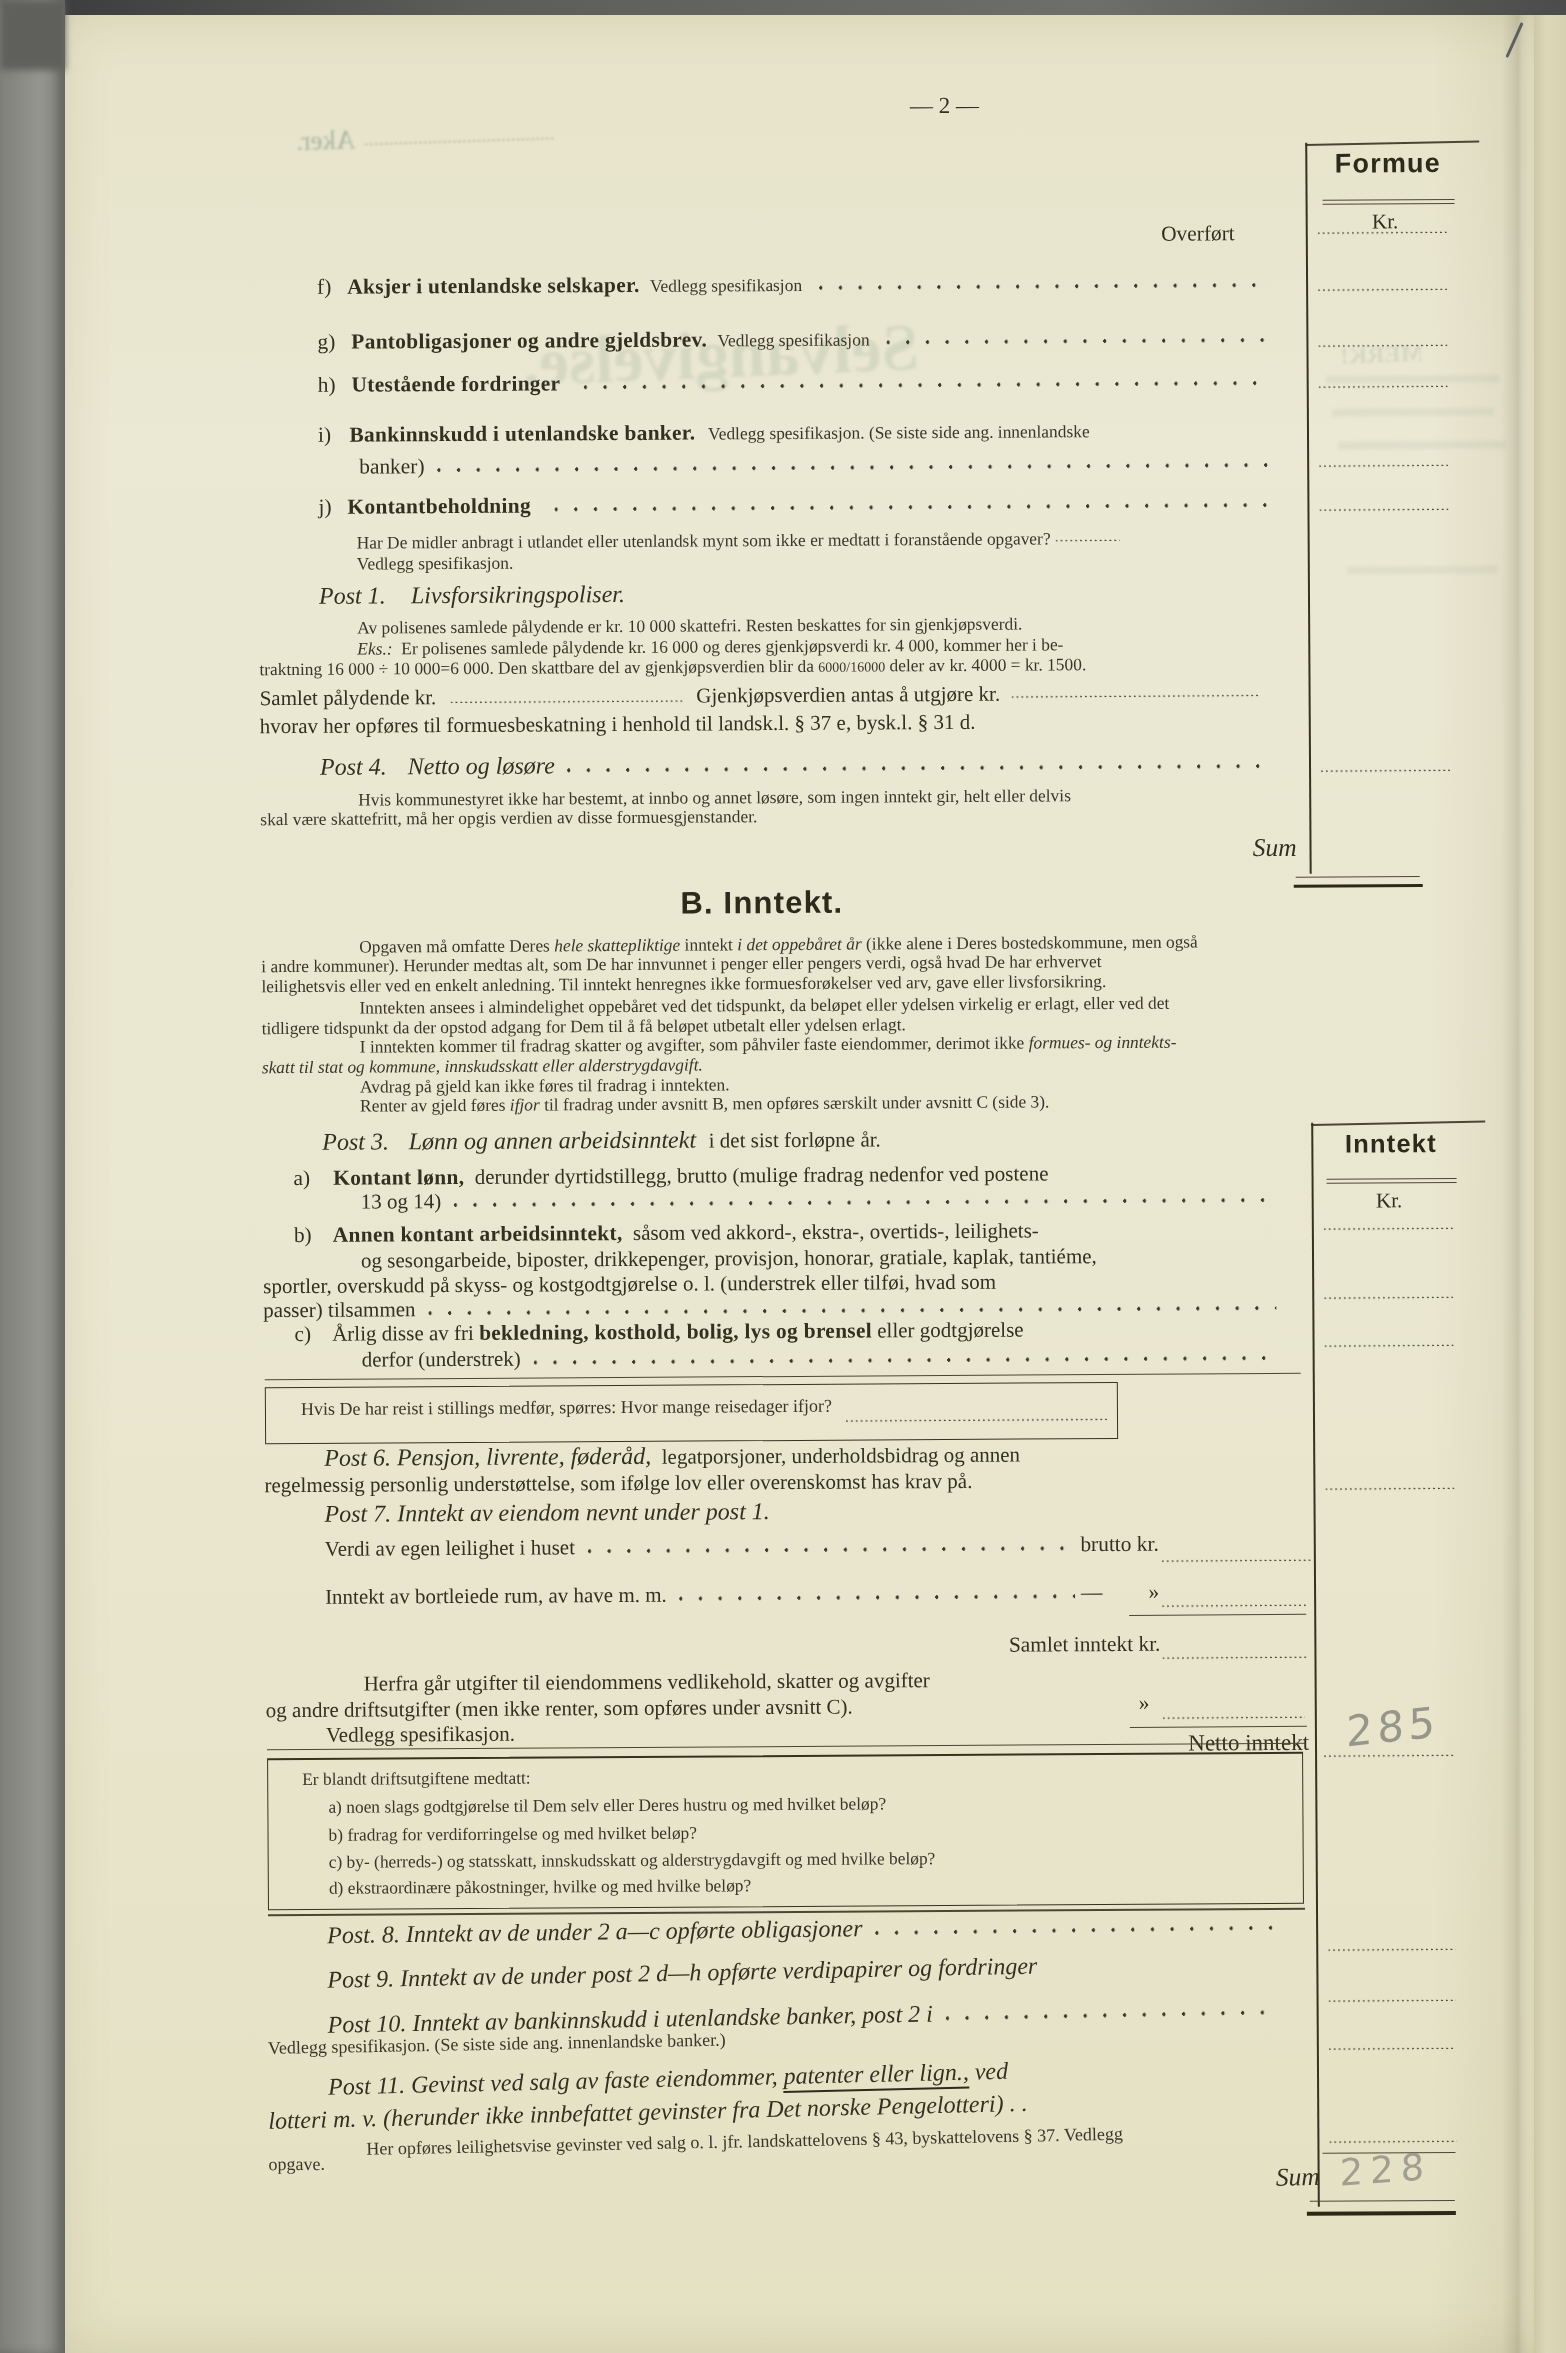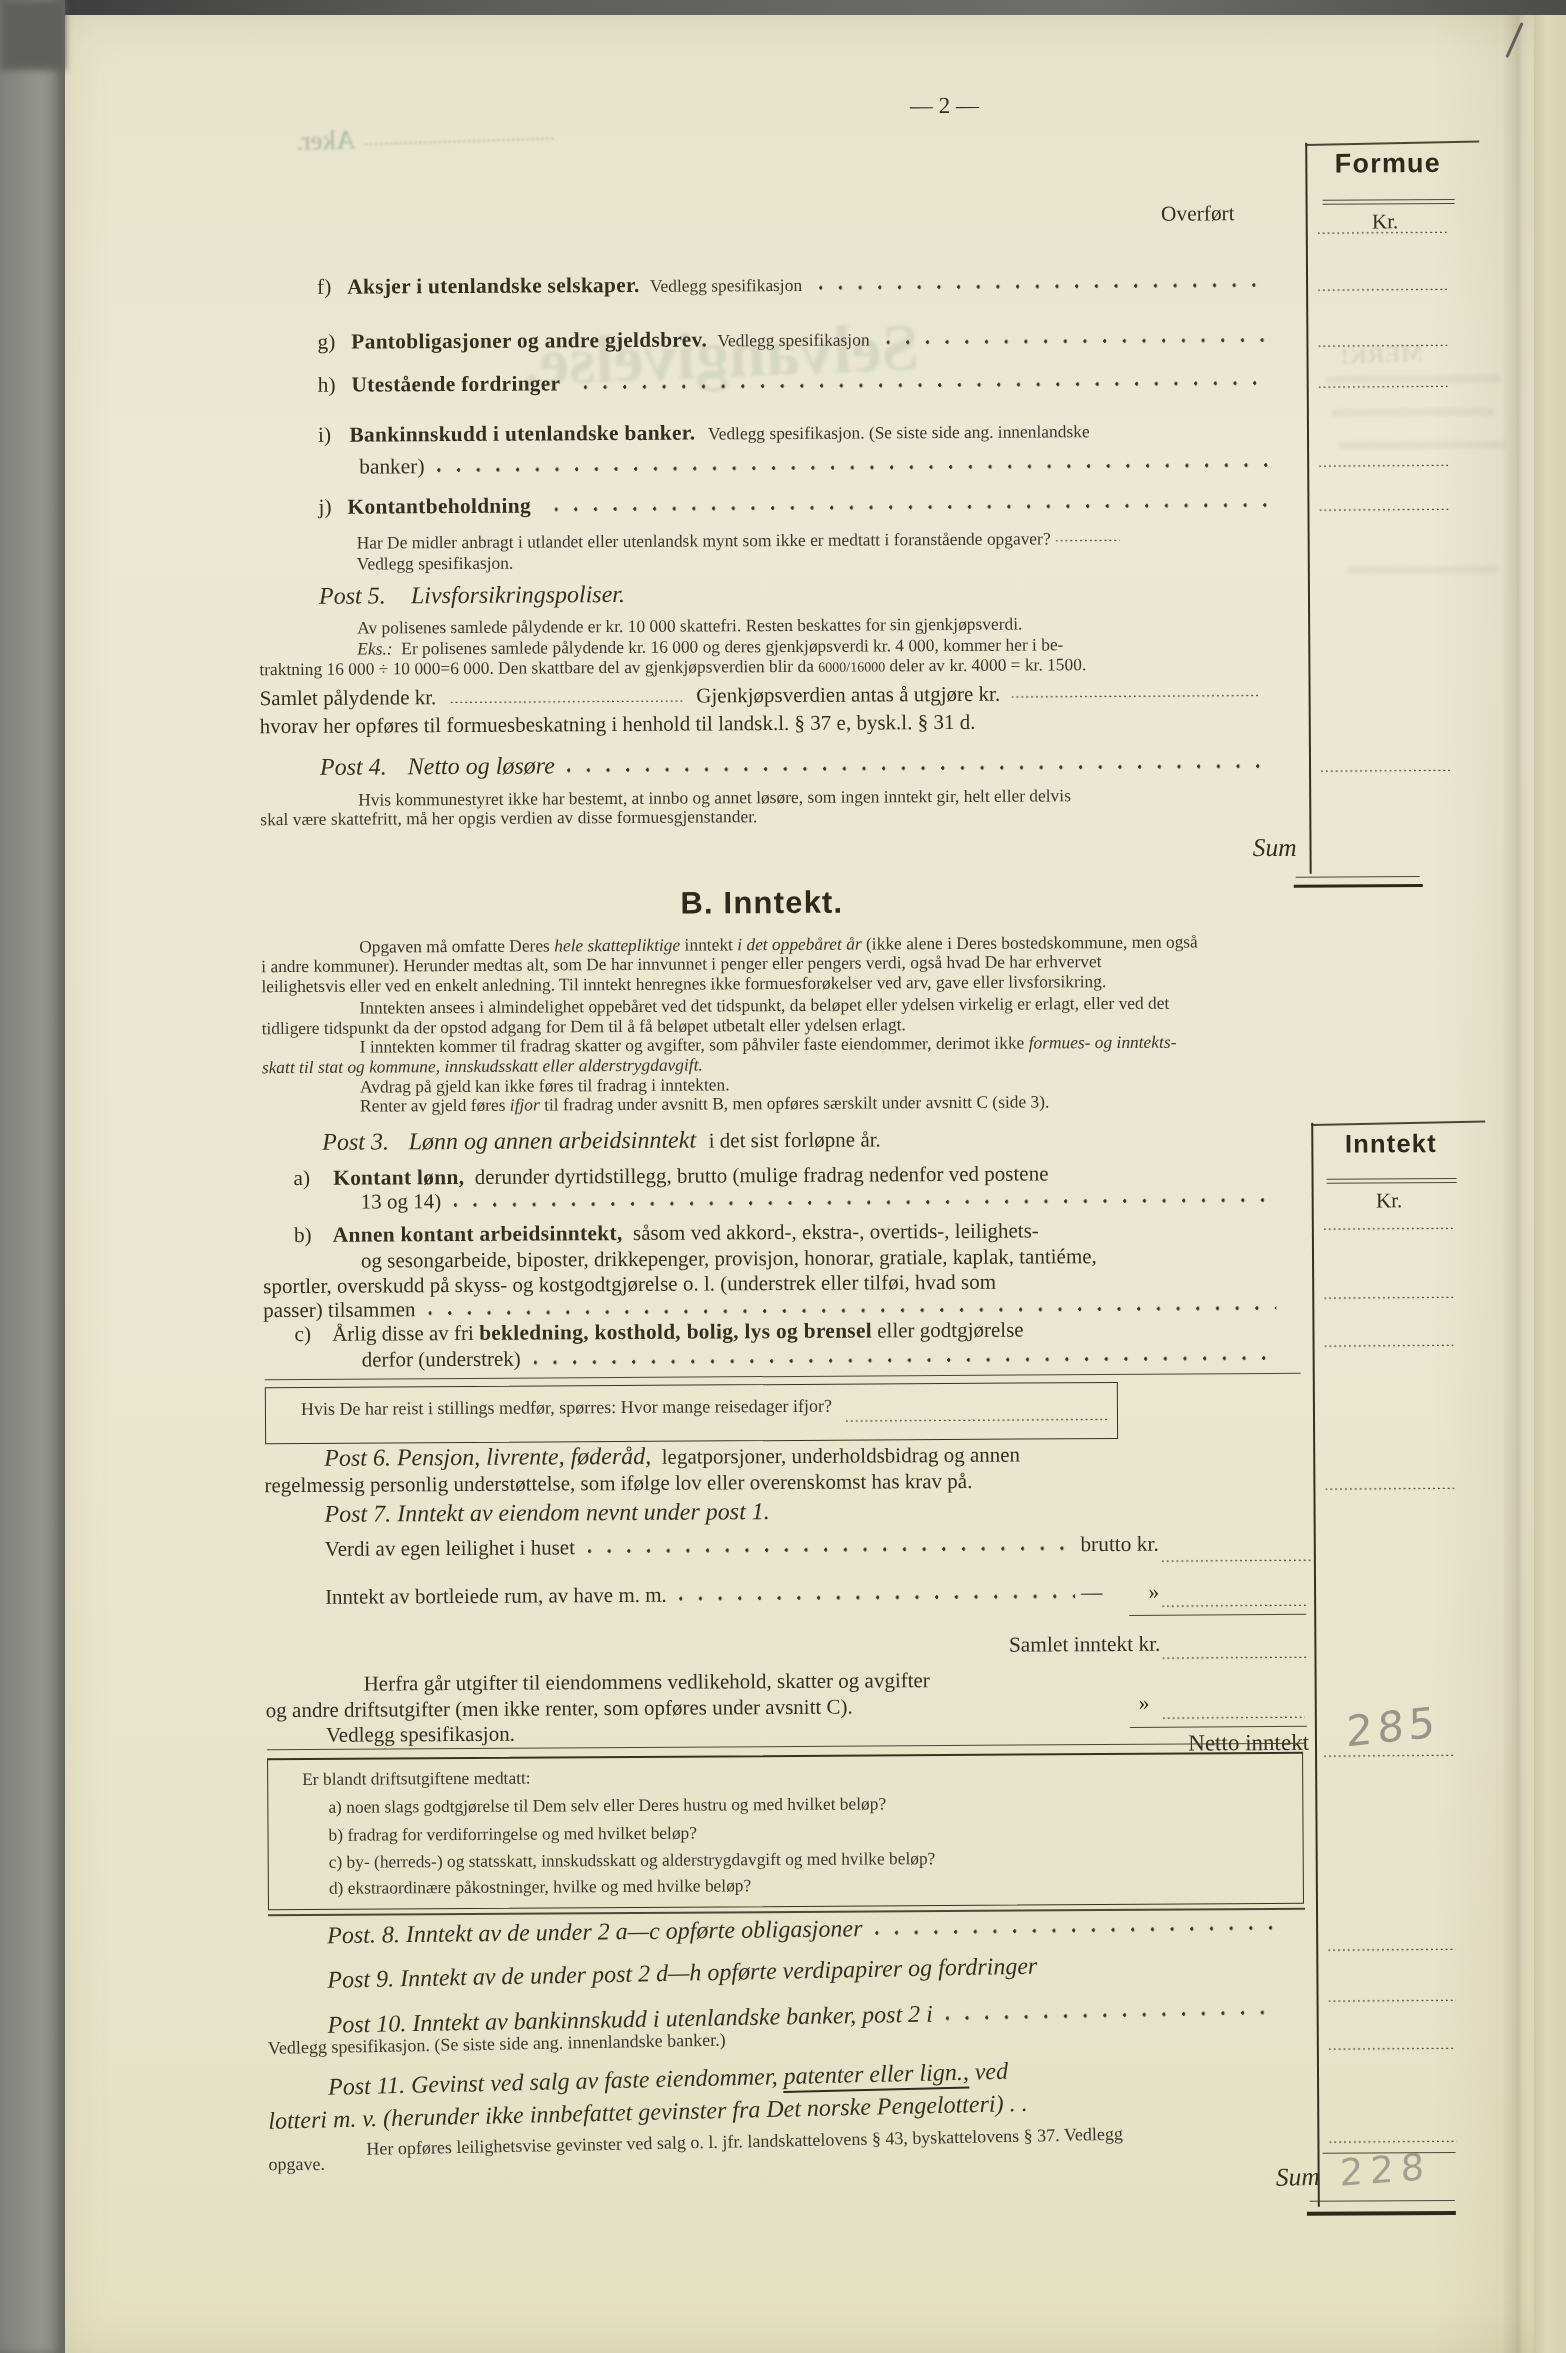--- a/index.html
+++ b/index.html
@@ -72,21 +72,21 @@
     <div class="gbar" style="left:1349px;top:570px;width:151px"></div>
 
     <div class="t ctr fs40" style="left:886px;top:94px;width:127px">— 2 —</div>
 
     <div class="hline" style="left:1310px;top:146px;width:174px;height:2.3px;transform:rotate(-.8deg)"></div>
     <div class="vline" style="left:1310px;top:146px;height:731px"></div>
     <div class="t ctr sans" style="left:1326px;top:152px;width:133px;font-size:27px">Formue</div>
     <div class="hline" style="left:1327px;top:203px;width:132px"></div>
     <div class="hline" style="left:1327px;top:207px;width:132px"></div>
     <div class="t ctr fs36" style="left:1349px;top:213px;width:81px">Kr.</div>
-    <div class="t rt fs37" style="left:1100px;top:204px;width:139px">Overført</div>
+    <div class="t rt fs37" style="left:1100px;top:224px;width:139px">Overført</div>
 
     <div class="vdots" style="left:1322px;top:235px;width:129px"></div>
     <div class="vdots" style="left:1322px;top:292px;width:129px"></div>
     <div class="vdots" style="left:1322px;top:348px;width:129px"></div>
     <div class="vdots" style="left:1322px;top:389px;width:129px"></div>
     <div class="vdots" style="left:1322px;top:468px;width:129px"></div>
     <div class="vdots" style="left:1322px;top:512px;width:129px"></div>
     <div class="vdots" style="left:1322px;top:773px;width:129px"></div>
 
     <div class="row" style="left:321px;top:272px;width:959px">
@@ -119,21 +119,21 @@
       <span class="id">j)</span>
       <span class="ib">Kontantbeholdning</span>
       <span class="ldr"></span>
     </div>
     <div class="t fs30" style="left:359px;top:530px">
       <span>Har De midler anbragt i utlandet eller utenlandsk mynt som ikke er medtatt i foranstående opgaver?</span><span class="indots" style="width:64px;margin-left:4.6px"></span>
     </div>
     <div class="t fs30" style="left:359px;top:551px">Vedlegg spesifikasjon.</div>
 
     <div class="t" style="left:321px;top:580px">
-      <span class="pit">Post 5.</span>
+      <span class="pit">Post 1.</span>
       <span class="pit" style="margin-left:23px">Livsforsikringspoliser.</span>
     </div>
     <div class="t fs30" style="left:359px;top:615px">Av polisenes samlede pålydende er kr. 10 000 skattefri.  Resten beskattes for sin gjenkjøpsverdi.</div>
     <div class="t fs30" style="left:359px;top:636px">
       <span class="i">Eks.:</span>&nbsp;&nbsp;<span>Er polisenes samlede pålydende kr. 16 000 og deres gjenkjøpsverdi kr. 4 000, kommer her i be-</span>
     </div>
     <div class="t fs30" style="left:261px;top:656px">
       <span>traktning 16 000 ÷ 10 000=6 000. Den skattbare del av gjenkjøpsverdien blir da</span> <span style="font-size:14px">6000/16000</span> <span>deler av kr. 4000 = kr. 1500.</span>
     </div>
     <div class="t fs36" style="left:261px;top:683px">

